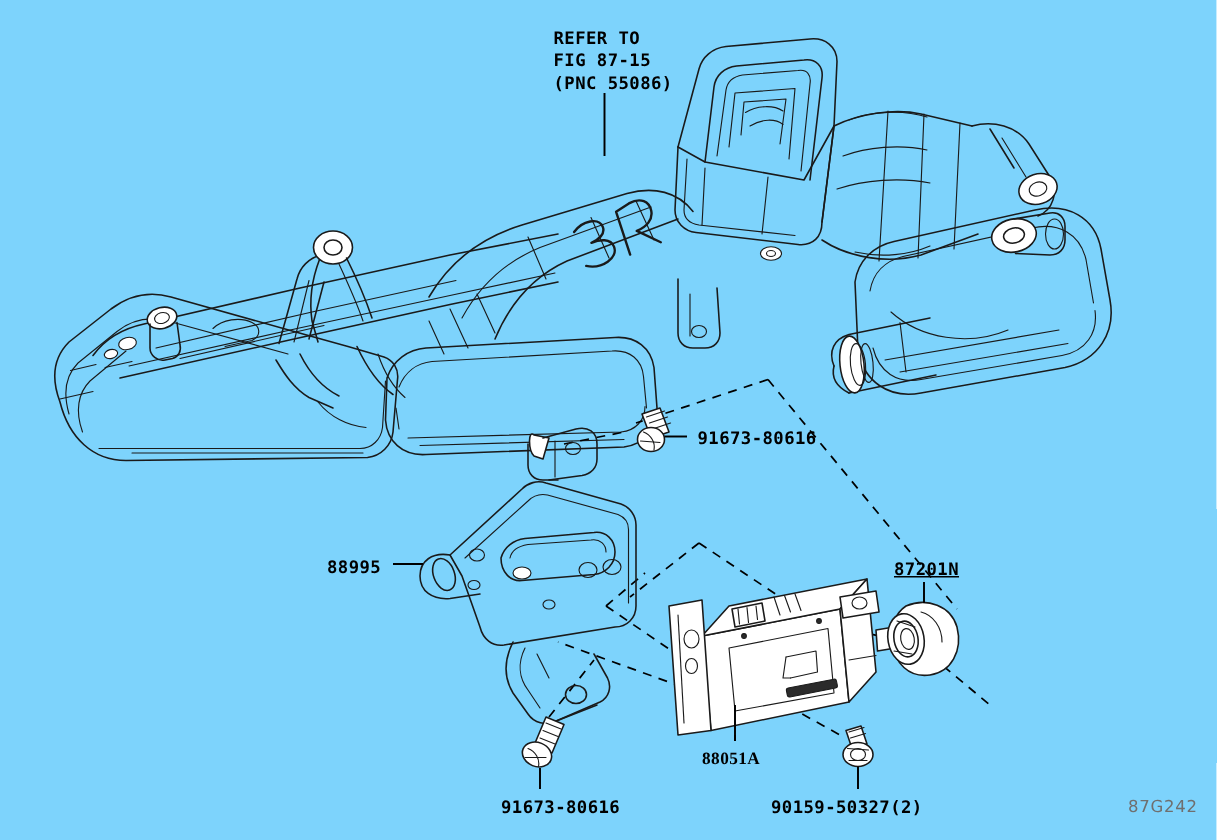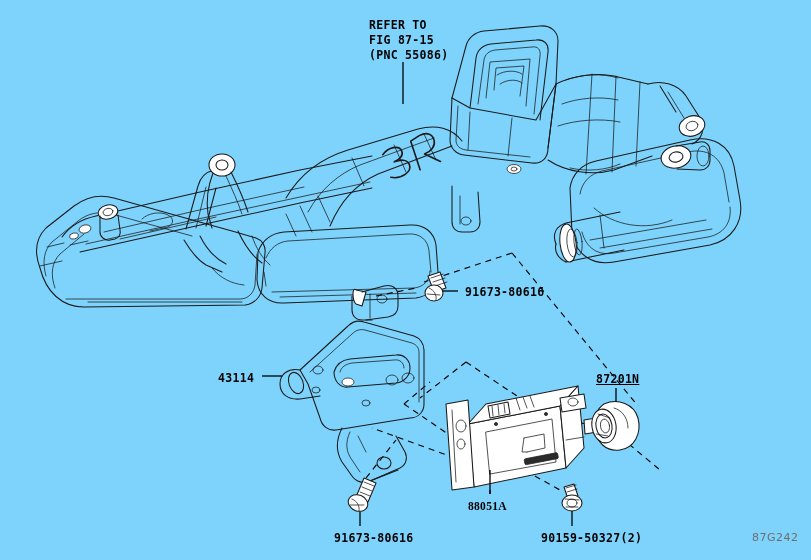--- a/index.html
+++ b/index.html
@@ -335,25 +335,25 @@
     <path class="lead" d="M490 470 L490 494"></path>
 
   </svg>
 
   <div class="label label-multiline" style="left:369px; top:18px;">REFER TO
 FIG 87-15
 (PNC 55086)</div>
 
   <div class="label" style="left:465px; top:285px;">91673-80616</div>
 
-  <div class="label" style="left:218px; top:371px;">43114</div>
+  <div class="label" style="left:218px; top:371px;">88995</div>
 
   <div class="label" style="left:596px; top:372px;text-decoration:underline;">87201N</div>
 
   <div class="label" style="left:468px; top:499px;font-family:Liberation Serif, serif;">88051A</div>
 
   <div class="label" style="left:334px; top:531px;">91673-80616</div>
 
-  <div class="label" style="left:541px; top:531px;">90159-50327(2)</div>
+  <div class="label" style="left:514px; top:531px;">90159-50327(2)</div>
 
   <div class="watermark" style="left:752px; top:531px;">87G242</div>
 
 </div>
 
 </body></html>

